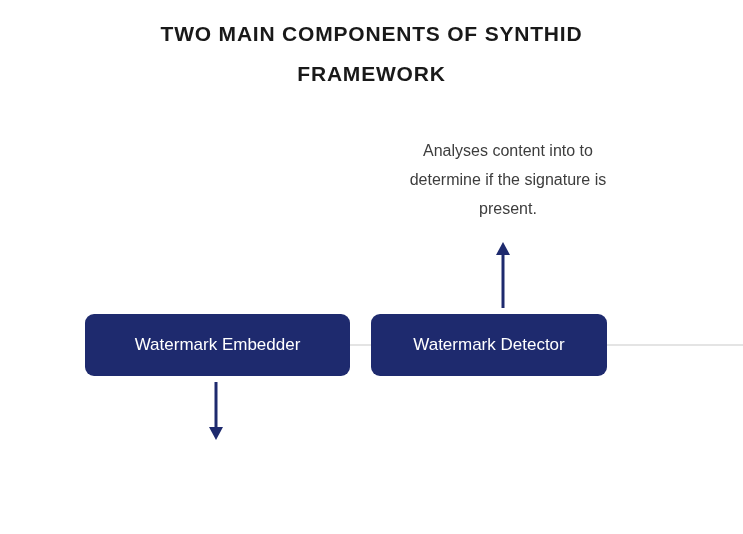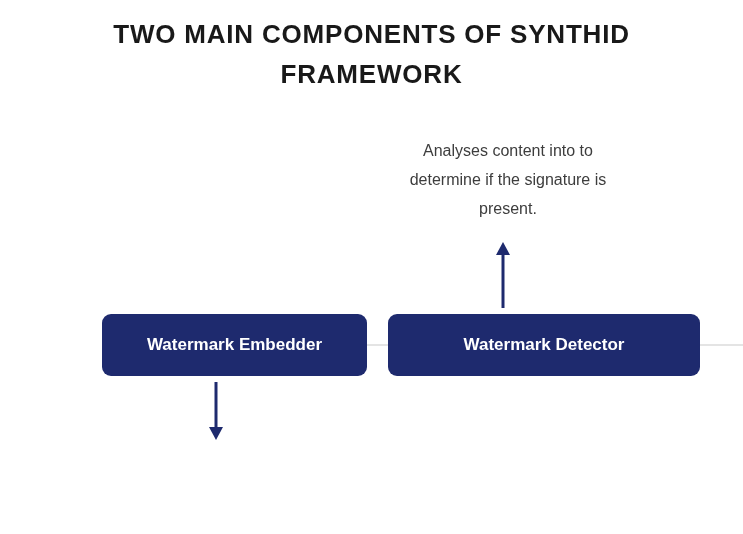--- a/index.html
+++ b/index.html
@@ -17,21 +17,21 @@
     margin:0 auto;
     background:var(--bg);
     font-family:"Liberation Sans", sans-serif;
     overflow:hidden;
   }
   .title{
     position:absolute;
     top:14px;left:0;right:0;
     margin:0;
     text-align:center;
-    font-size:26px;
+    font-size:21px;
     font-weight:bold;
     letter-spacing:0.8px;
     line-height:40px;
     color:var(--title);
     white-space:pre-line;
   }
   .annotation{
     position:absolute;
     text-align:center;
     font-size:16px;
@@ -47,28 +47,27 @@
     width:526px; height:2px;
     background:var(--connector);
     z-index:0;
   }
   .box{
     position:absolute;
     top:314px; height:62px;
     display:flex;align-items:center;justify-content:center;
     background:var(--box);
     color:#ffffff;
-    font-weight:bold;
+    font-weight:normal;
     font-size:17px;
     border-radius:9px;
     z-index:1;
-    margin-left:17px;
   }
   .box-embedder{ left:85px;  width:265px; }
-  .box-detector{ left:371px; width:312px; }
+  .box-detector{ left:371px; width:236px; }
   .arrow{ position:absolute; z-index:1; display:block; }
   .arrow line{ stroke:var(--arrow); stroke-width:3; }
   .arrow polygon{ fill:var(--arrow); }
   .arrow-up{   left:494px; top:242px; width:18px; height:66px; }
   .arrow-down{ left:207px; top:382px; width:18px; height:58px; }
 </style>
 </head>
 <body>
 
 <div class="page">

